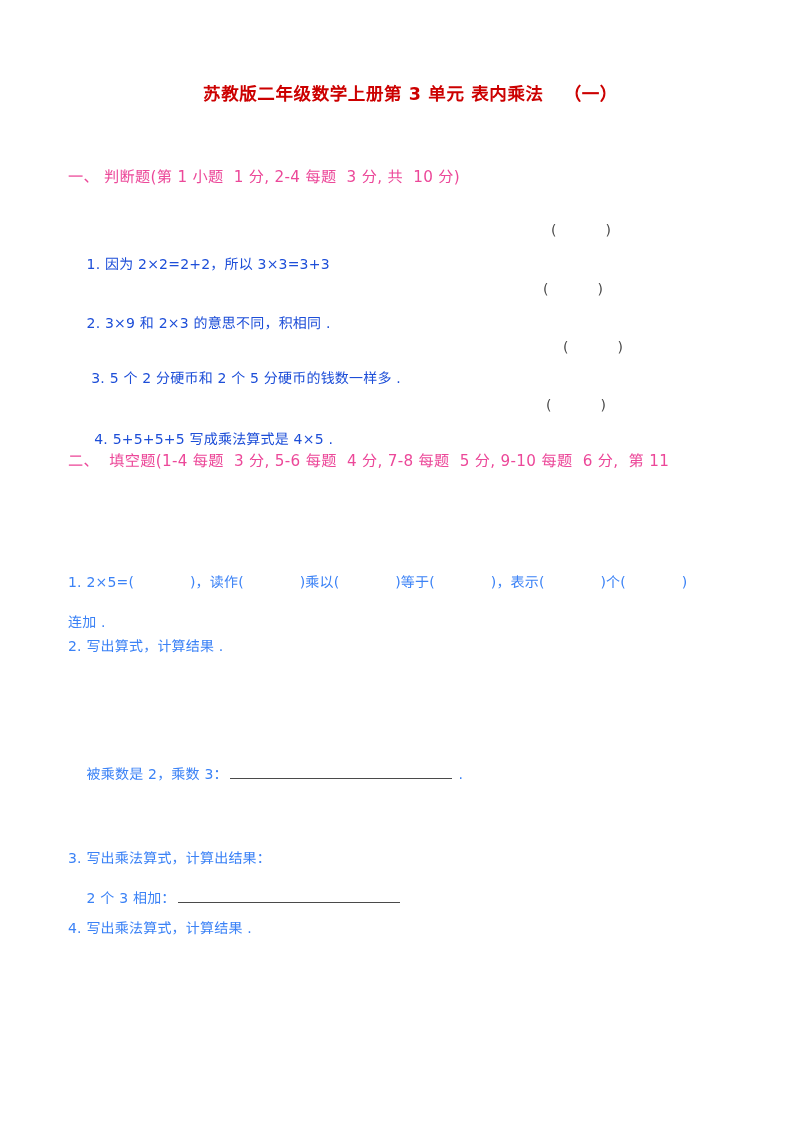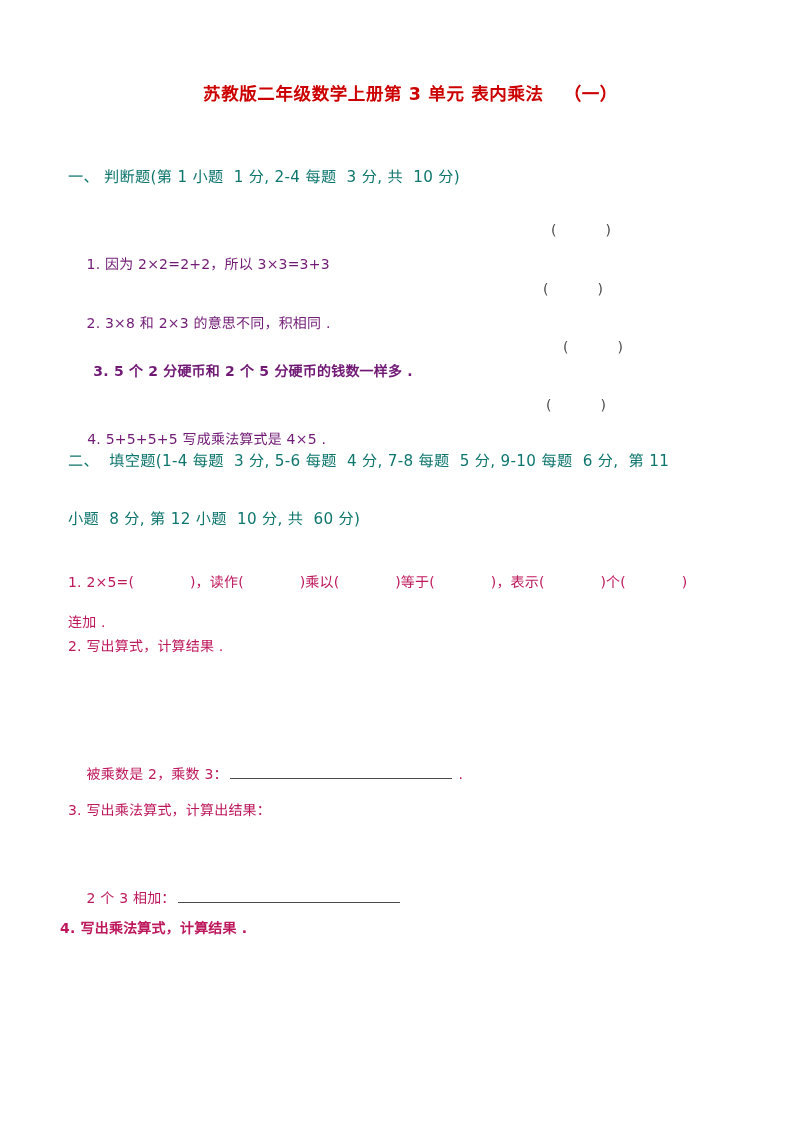--- a/index.html
+++ b/index.html
@@ -39,45 +39,45 @@
     white-space: pre;
   }
 
   
   .block {
     position: absolute;
     box-sizing: border-box;
   }
   .section-head {
     font-size: 15.2px;
-    color: #0f766e;
+    color: #ec4899;
     line-height: 38px;
     white-space: pre-wrap;
     letter-spacing: 0.3px;
   }
   .q-line {
     font-size: 14px;
-    color: #701a75;
+    color: #1d4ed8;
     line-height: 28px;
     letter-spacing: 0.2px;
     white-space: pre;
   }
   .q-text {
     display: inline-block;
     white-space: pre;
   }
   .paren {
     display: inline-block;
     white-space: pre;
     font-size: 14px;
     color: #4a4a4a;
   }
   .fill-line {
     font-size: 14px;
-    color: #be185d;
+    color: #3b82f6;
     line-height: 30px;
     white-space: pre;
     letter-spacing: 0.2px;
   }
   .rule {
     display: inline-block;
     vertical-align: baseline;
     border-bottom: 1.4px solid #4a4a4a;
     height: 14px;
     margin: 0 2px;
@@ -95,45 +95,44 @@
   <div class="doc-title">苏教版二年级数学上册第 3 单元 表内乘法   （一）</div>
 
   <div class="block section-head" style="left:68px; top:158px; width:640px;">一、 判断题(第 1 小题  1 分, 2-4 每题  3 分, 共  10 分)</div>
 
   <div class="block q-line" style="left:68px; top:222px; width:660px;">
     <span class="q-text">1. 因为 2×2=2+2，所以 3×3=3+3</span>
   </div>
   <div class="block paren" style="left:551px; top:222px;">(           )</div>
 
   <div class="block q-line" style="left:68px; top:281px; width:660px;">
-    <span class="q-text">2. 3×8 和 2×3 的意思不同，积相同 .</span>
+    <span class="q-text">2. 3×9 和 2×3 的意思不同，积相同 .</span>
   </div>
   <div class="block paren" style="left:543px; top:281px;">(           )</div>
 
-  <div class="block q-line" style="left:68px; top:329px; width:660px;font-weight:bold;">
+  <div class="block q-line" style="left:68px; top:336px; width:660px;">
     <span class="q-text"> 3. 5 个 2 分硬币和 2 个 5 分硬币的钱数一样多 .</span>
   </div>
   <div class="block paren" style="left:563px; top:339px;">(           )</div>
 
-  <div class="block q-line" style="left:64px; top:397px; width:660px;">
+  <div class="block q-line" style="left:71px; top:397px; width:660px;">
     <span class="q-text"> 4. 5+5+5+5 写成乘法算式是 4×5 .</span>
   </div>
   <div class="block paren" style="left:546px; top:397px;">(           )</div>
 
   <div class="block section-head" style="left:68px; top:442px; width:675px;">二、  填空题(1-4 每题  3 分, 5-6 每题  4 分, 7-8 每题  5 分, 9-10 每题  6 分,  第 11</div>
-  <div class="block section-head" style="left:68px; top:500px; width:675px;">小题  8 分, 第 12 小题  10 分, 共  60 分)</div>
 
   <div class="block fill-line" style="left:68px; top:567px; width:700px;">1. 2×5=(            )，读作(            )乘以(            )等于(            )，表示(            )个(            )</div>
   <div class="block fill-line" style="left:68px; top:607px; width:700px;">连加 .</div>
 
   <div class="block fill-line" style="left:68px; top:631px; width:660px;">2. 写出算式，计算结果 .</div>
   <div class="block fill-line" style="left:68px; top:729px; width:660px;">
     <span class="q-text">被乘数是 2，乘数 3：</span><span class="rule" style="width:222px;"></span><span class="after-rule"> .</span>
   </div>
 
-  <div class="block fill-line" style="left:68px; top:795px; width:660px;">3. 写出乘法算式，计算出结果：</div>
+  <div class="block fill-line" style="left:68px; top:843px; width:660px;">3. 写出乘法算式，计算出结果：</div>
   <div class="block fill-line" style="left:68px; top:853px; width:660px;">
     <span class="q-text">2 个 3 相加：</span><span class="rule" style="width:222px;"></span><span class="after-rule"></span>
   </div>
 
-  <div class="block fill-line" style="left:60px; top:913px; width:660px;font-weight:bold;">4. 写出乘法算式，计算结果 .</div>
+  <div class="block fill-line" style="left:68px; top:913px; width:660px;">4. 写出乘法算式，计算结果 .</div>
 
 </div>
 
 </body></html>

